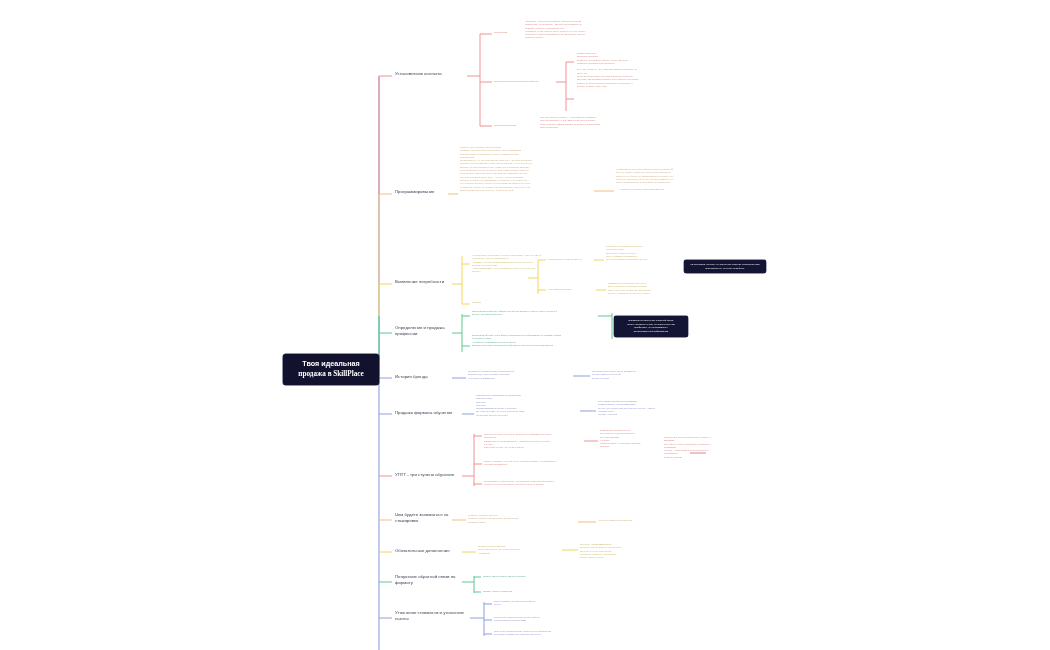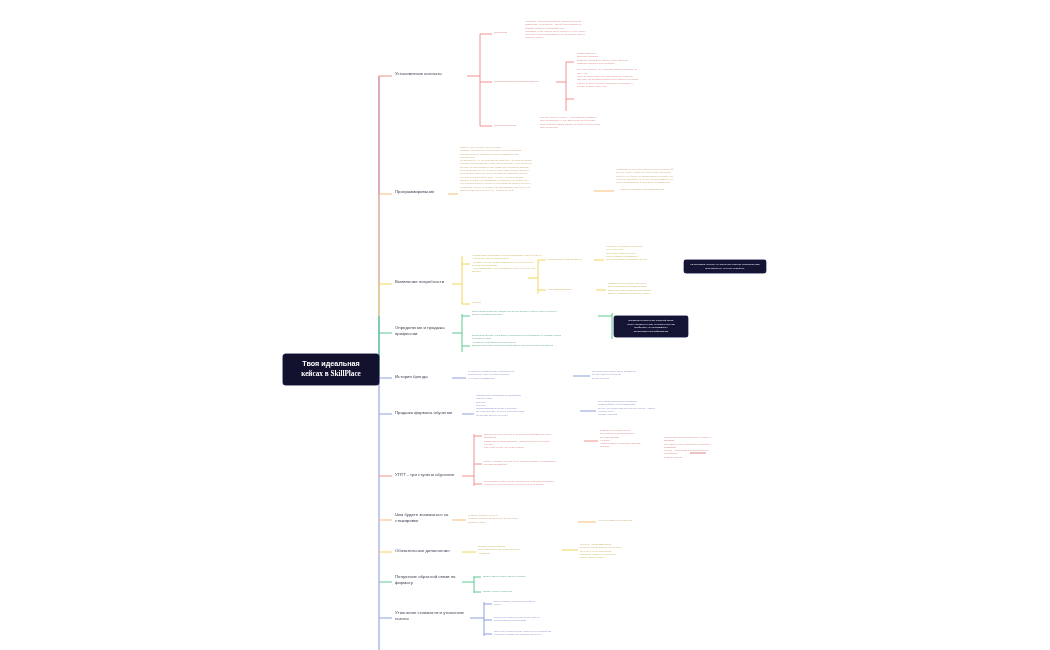--- a/index.html
+++ b/index.html
@@ -138,21 +138,21 @@
       <path d="M470,602 L484,602" stroke="#8f9fe0"></path>
       <path d="M484,586 L484,620" stroke="#8f9fe0"></path>
       <path d="M484,588 L492,588" stroke="#8f9fe0"></path>
       <path d="M484,604 L492,604" stroke="#8f9fe0"></path>
       <path d="M484,618 L492,618" stroke="#8f9fe0"></path>
     </g>
   </svg>
 
   <div class="node root" style="left:283px;top:338px;width:82px;">
     <div class="l1">Твоя идеальная</div>
-    <div class="l2">кейсах в SkillPlace</div>
+    <div class="l2">продажа в SkillPlace</div>
   </div>
 
   <div class="node b1" style="left:395px;top:55px;width:72px;">Установление контакта</div>
 
   <div class="node b1" style="left:395px;top:173px;width:62px;">Программирование</div>
 
   <div class="node b1" style="left:395px;top:263px;width:62px;">Выявление потребности</div>
 
   <div class="node b1" style="left:395px;top:309px;width:66px;">Определение и продажа
 профессии</div>

